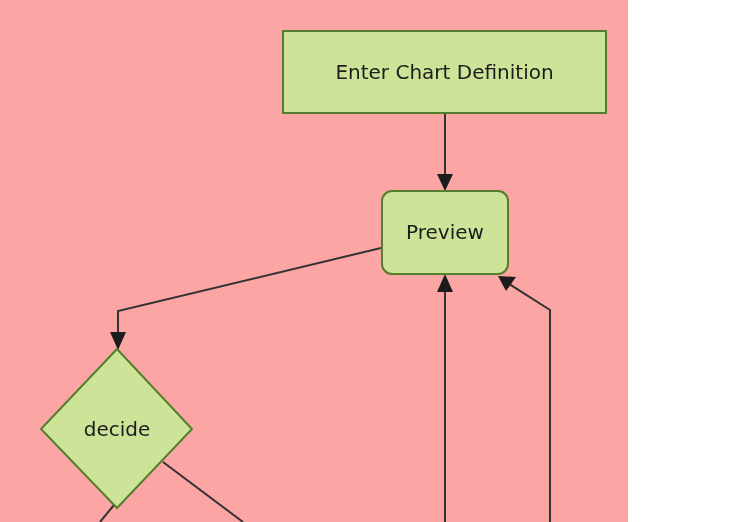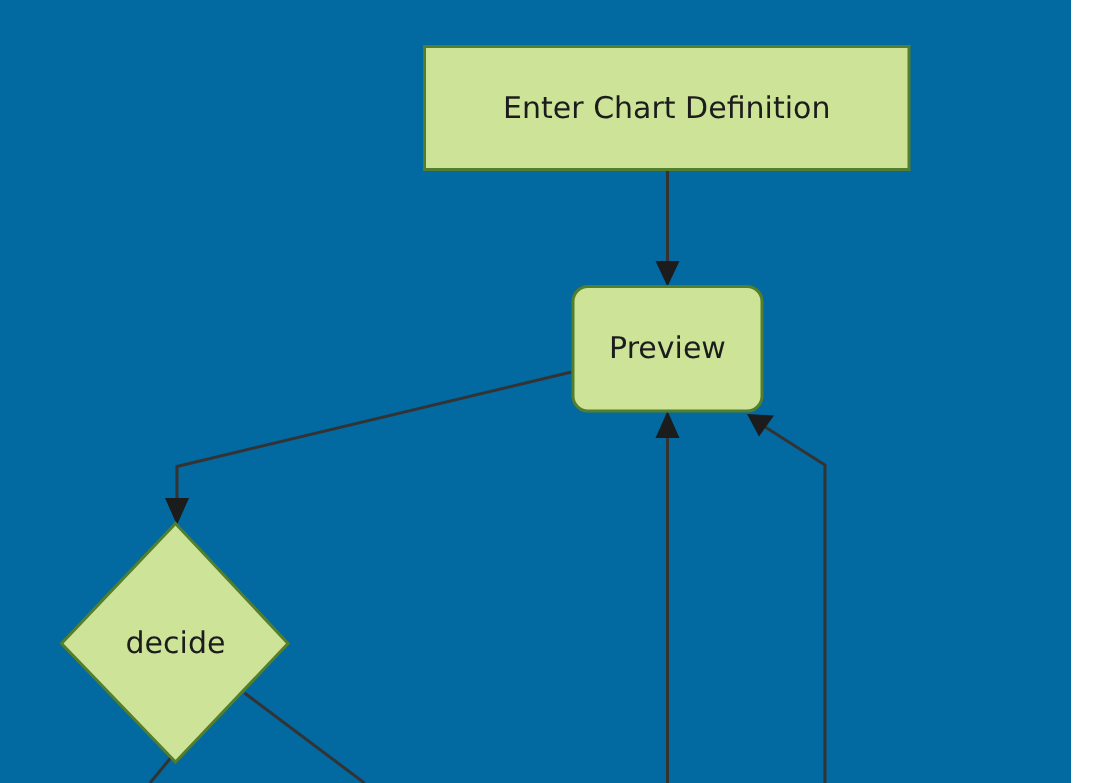--- a/index.html
+++ b/index.html
@@ -8,23 +8,23 @@
     background: #ffffff;
   }
   body {
     width: 740px;
     height: 522px;
     overflow: hidden;
     font-family: "DejaVu Sans", "Liberation Sans", sans-serif;
   }
   #flowchart-canvas {
     position: relative;
-    width: 714px;
+    width: 628px;
     height: 522px;
-    background: #0369a1;
+    background: #fca5a5;
   }
   #flow-svg {
     position: absolute;
     top: 0;
     left: 0;
     width: 740px;
     height: 522px;
   }
   .node-label {
     font-family: "DejaVu Sans", "Liberation Sans", sans-serif;

